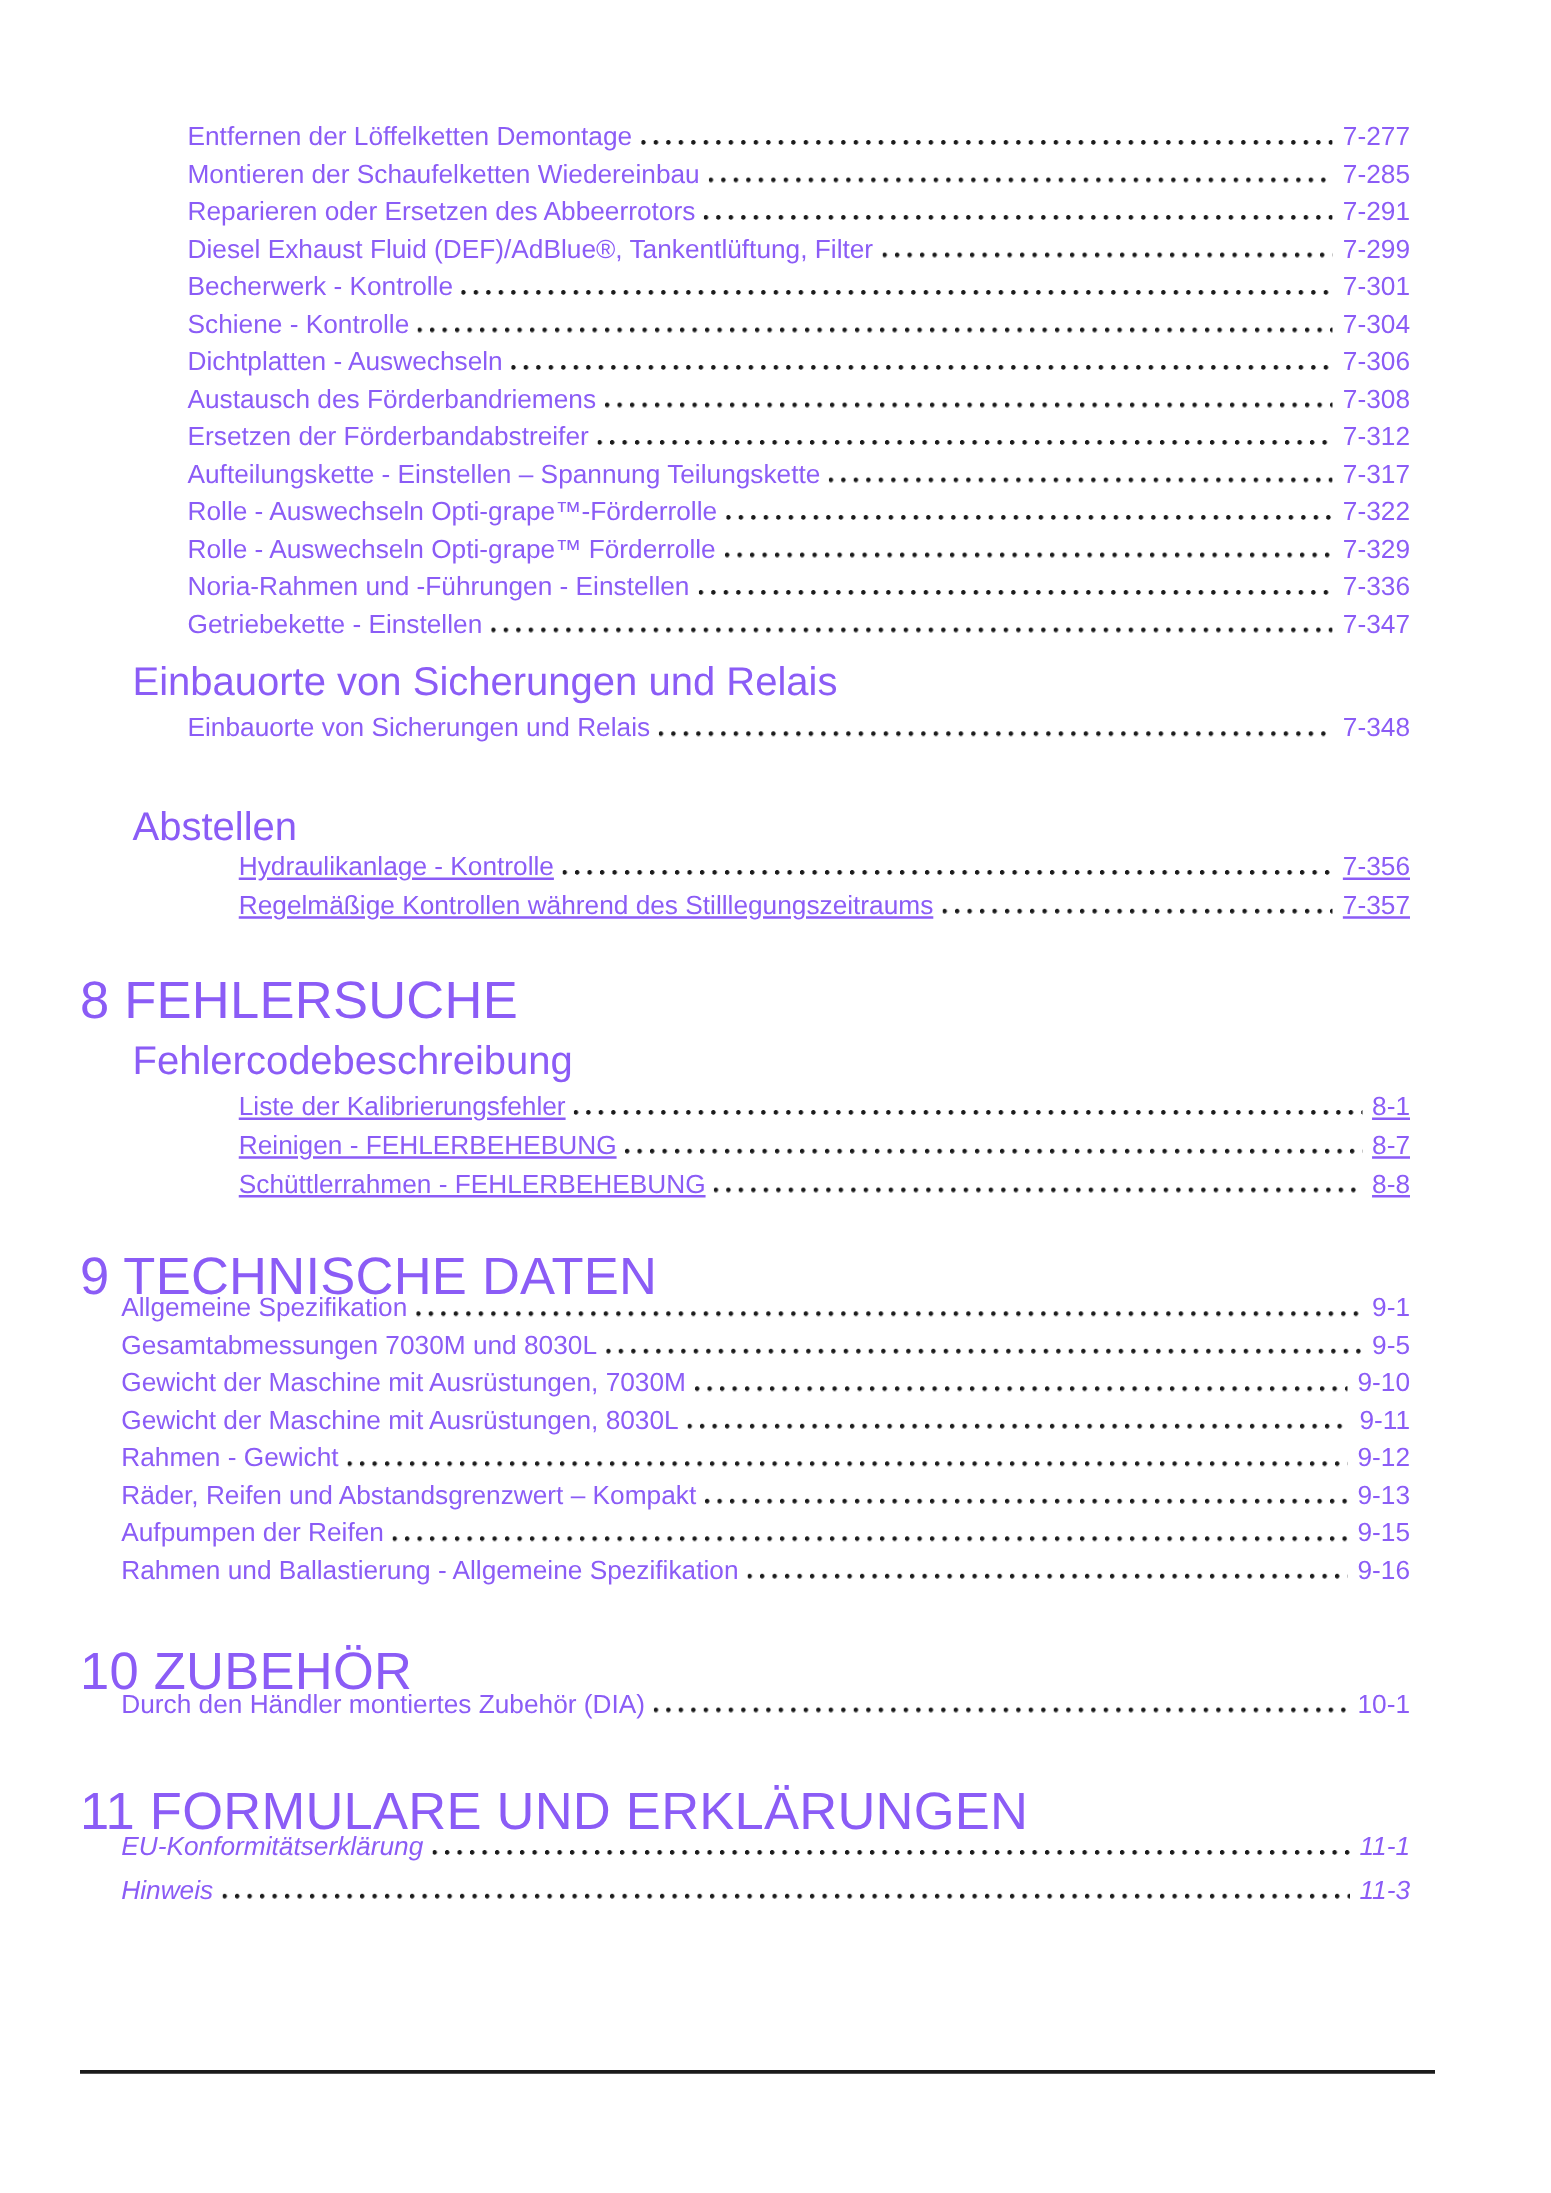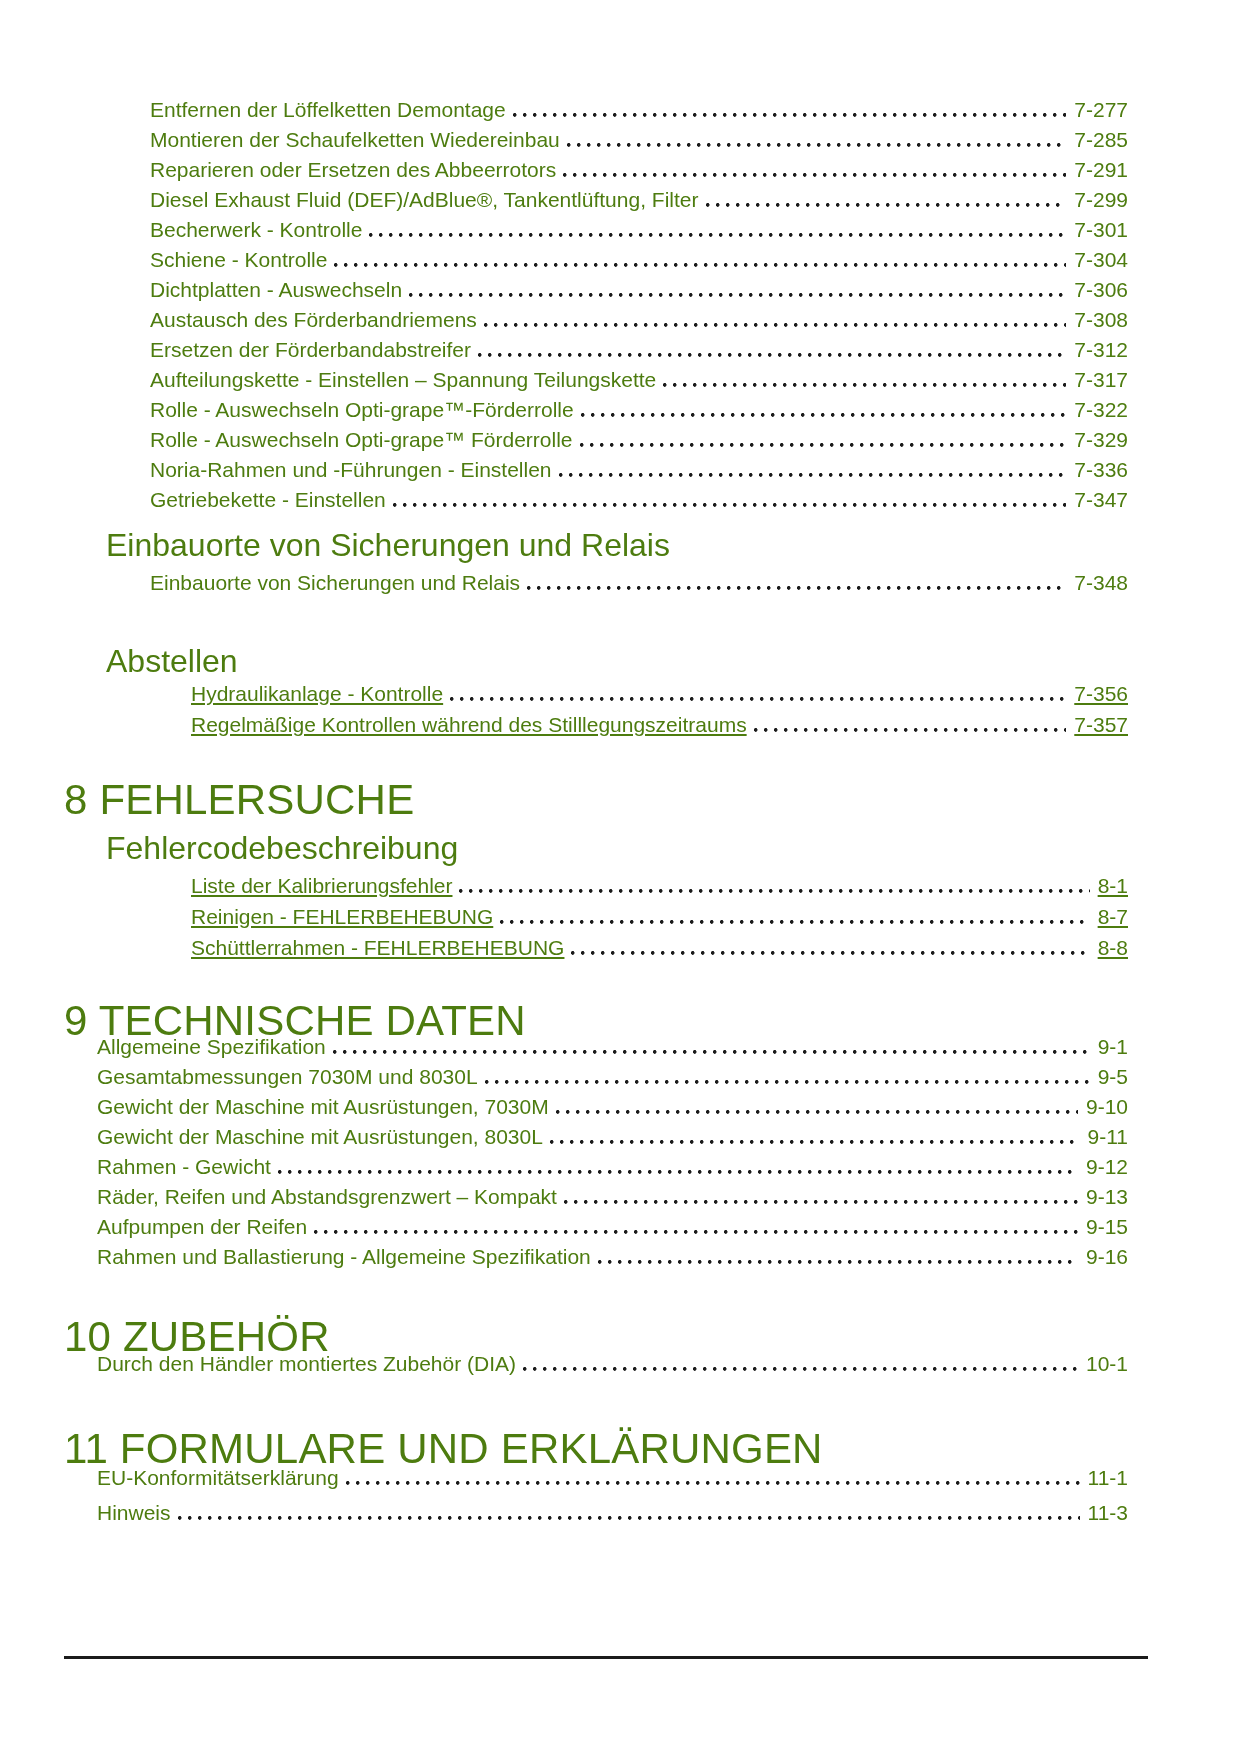--- a/index.html
+++ b/index.html
@@ -1,21 +1,21 @@
 <!DOCTYPE html>
 <html><head>
 <meta charset="utf-8">
 <style>
   html, body { margin: 0; padding: 0; background: #ffffff; }
   .page {
     position: relative;
     width: 1241px;
     height: 1754px;
     background: #ffffff;
-    color: #4d7c0f;
+    color: #8b5cf6;
     font-family: "Liberation Sans", "DejaVu Sans", sans-serif;
     overflow: hidden;
   }
   .block { position: absolute; }
   .rows  { display: block; }
   .row {
     display: flex;
     align-items: baseline;
     height: 30px;
     line-height: 30px;
@@ -214,21 +214,21 @@
   <div class="block rows" style="top:1349px; left:97px; width:1031px;">
     <div class="row">
       <span class="lbl">Durch den Händler montiertes Zubehör (DIA)</span>
       <span class="dots"></span>
       <span class="pg">10-1</span>
     </div>
   </div>
 
   <div class="block chapter" style="top:1425px; left:64px;">11 FORMULARE UND ERKLÄRUNGEN</div>
 
-  <div class="block rows pitch35" style="top:1460px; left:97px; width:1031px;">
+  <div class="block rows pitch35" style="top:1460px; left:97px; width:1031px;font-style:italic;">
     <div class="row">
       <span class="lbl">EU-Konformitätserklärung</span>
       <span class="dots"></span>
       <span class="pg">11-1</span>
     </div>
     <div class="row">
       <span class="lbl">Hinweis</span>
       <span class="dots"></span>
       <span class="pg">11-3</span>
     </div>

